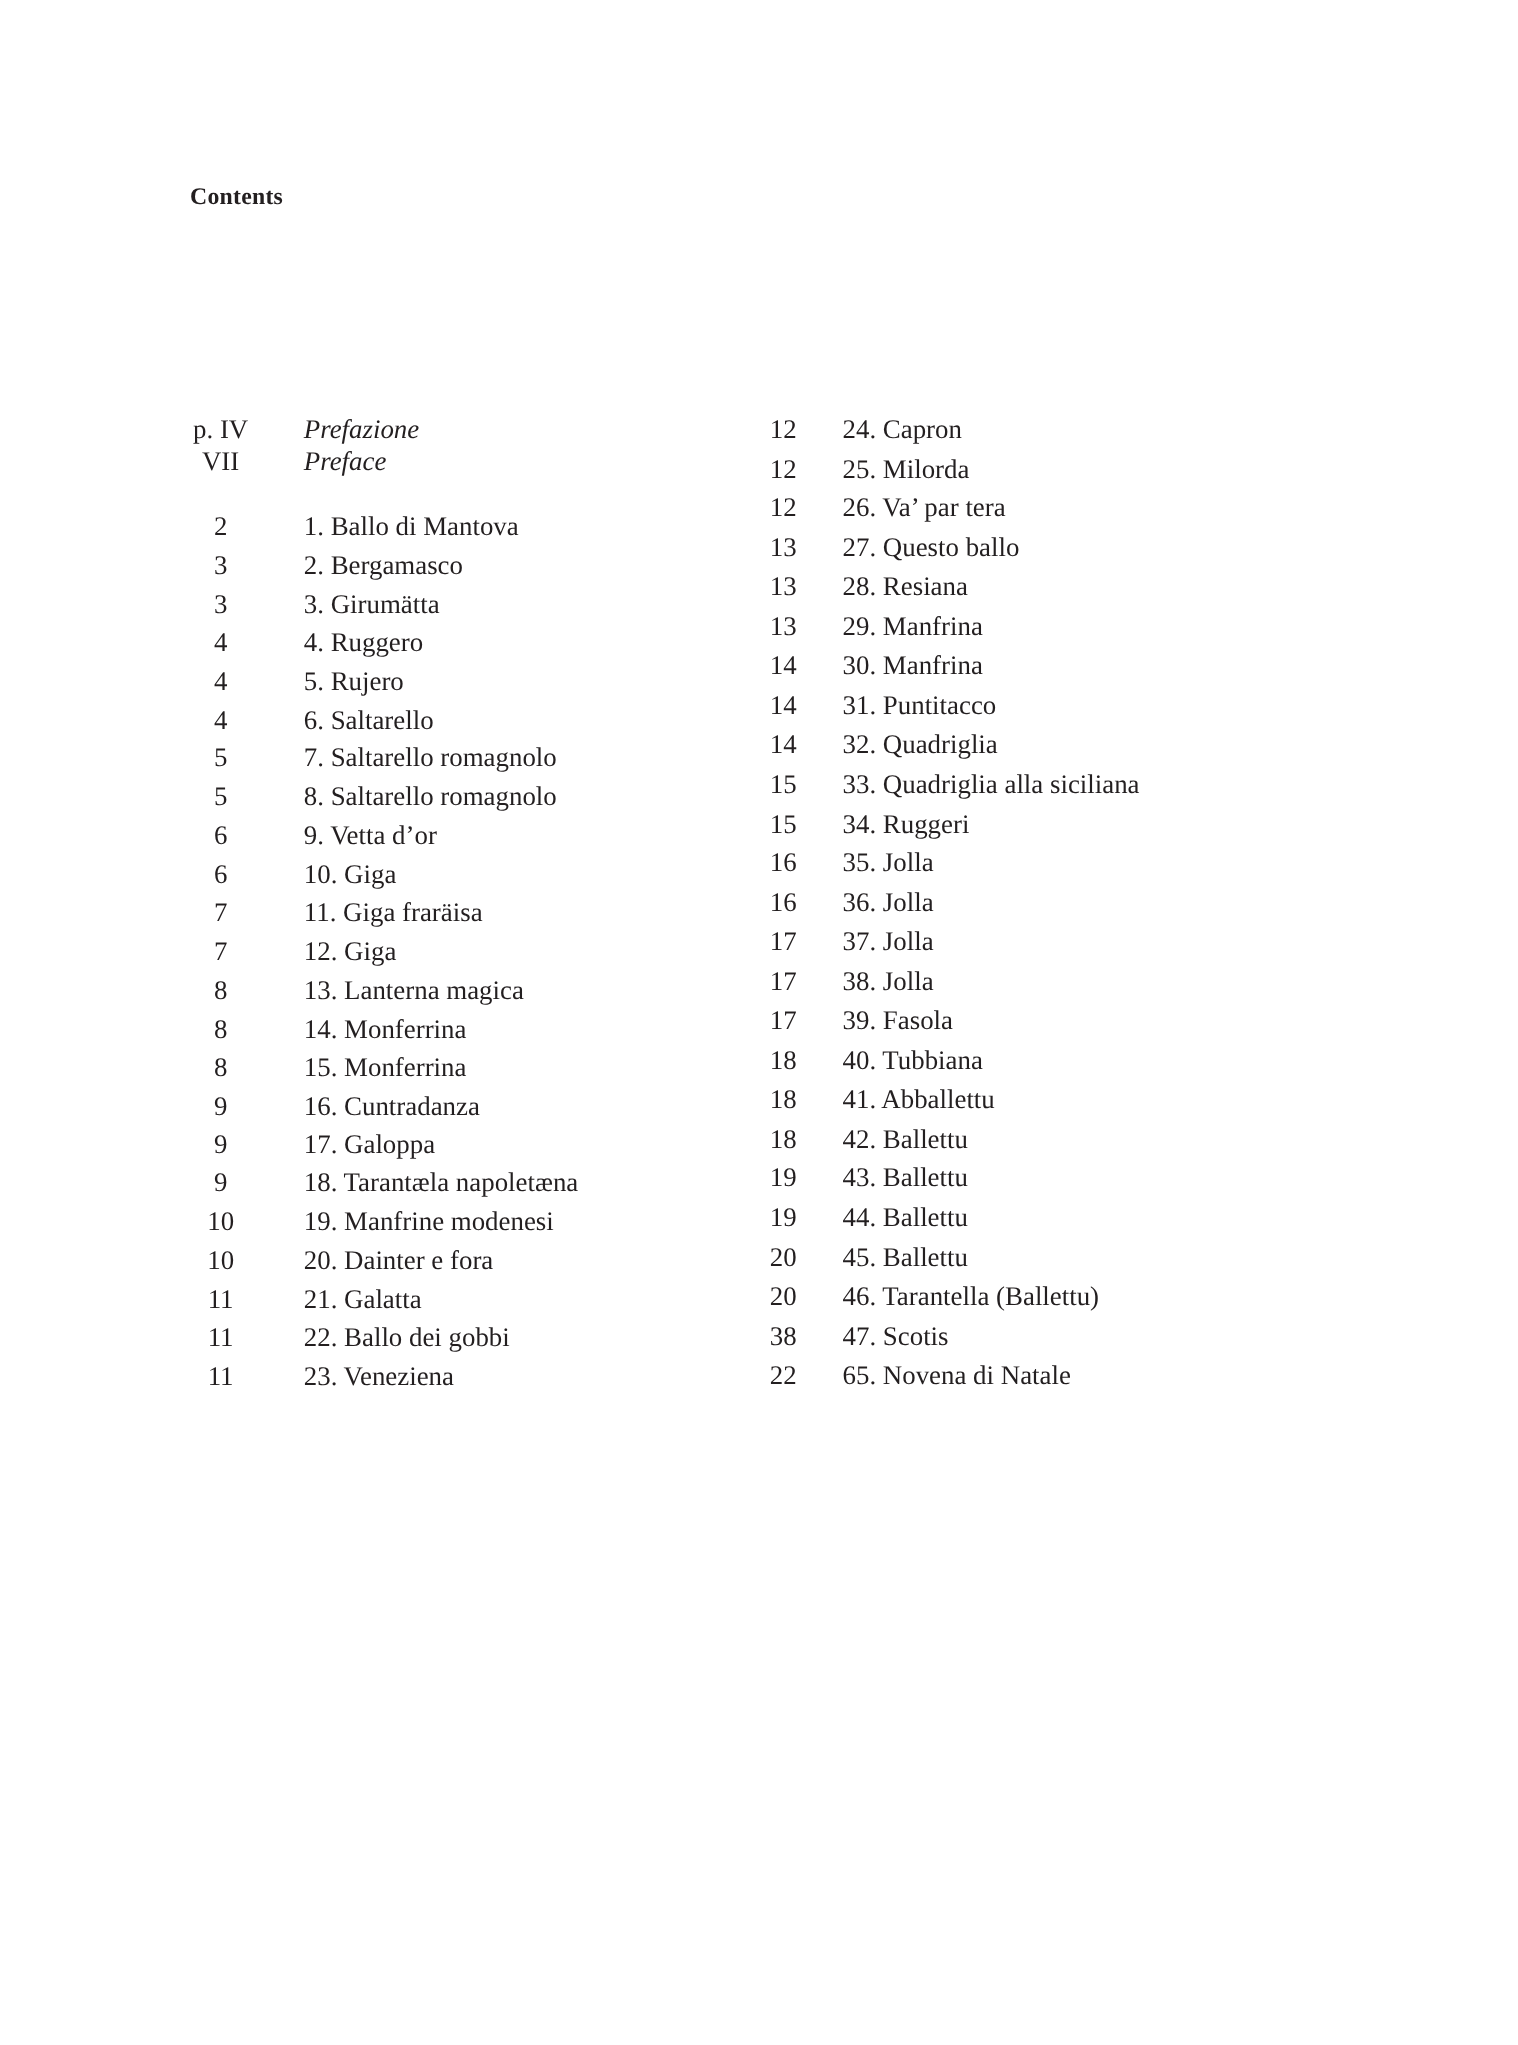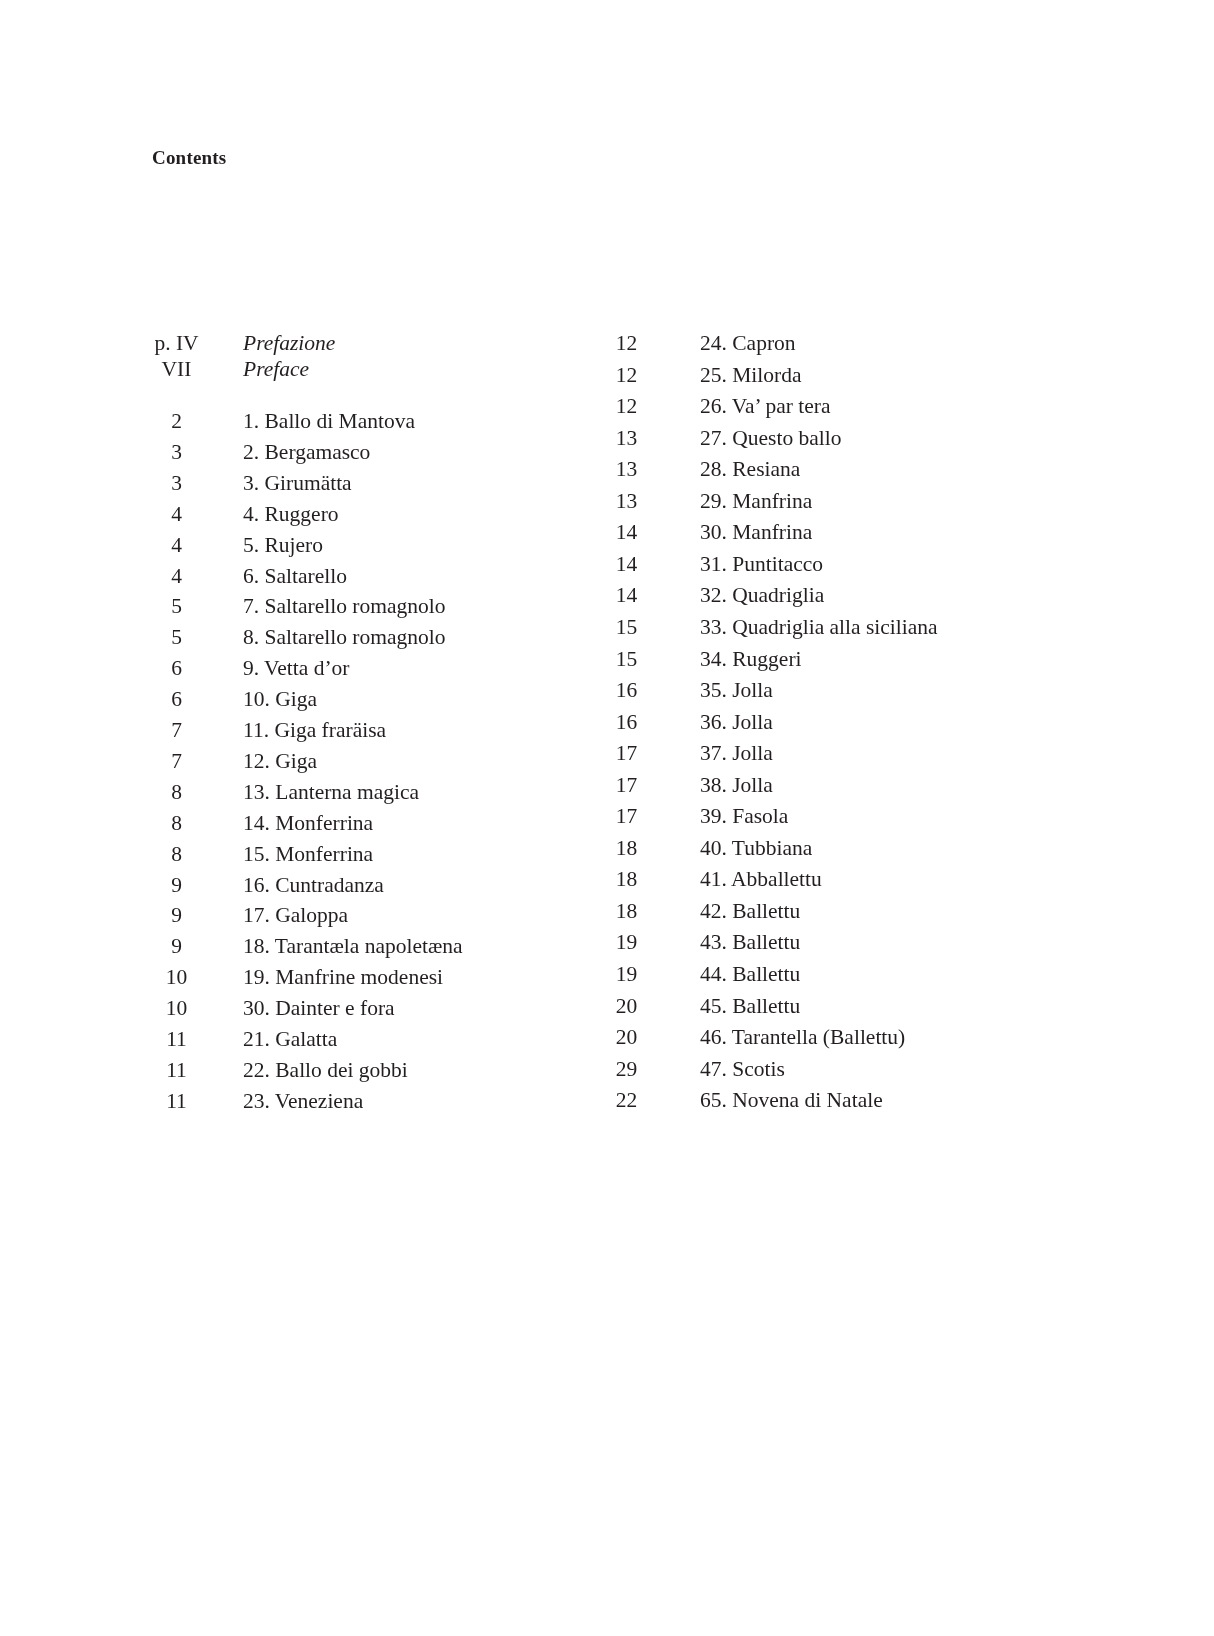--- a/index.html
+++ b/index.html
@@ -45,21 +45,21 @@
   .italic { font-style: italic; }
 
   
   #col-left { left: 0; top: 0; }
   #col-left .pg { left: 140px; width: 73px; }
   #col-left .ttl { left: 243px; }
 
   
   #col-right { left: 0; top: 0; }
   #col-right .pg { left: 600px; width: 53px; }
-  #col-right .ttl { left: 700px; }
+  #col-right .ttl { left: 674px; }
 </style>
 </head>
 <body>
 
 <h1 class="heading">Contents</h1>
 
 <div class="col" id="col-left">
     <div class="row" style="top: 328px;">
       <span class="pg">p. IV</span>
       <span class="ttl italic">Prefazione</span>
@@ -139,21 +139,21 @@
     <div class="row" style="top: 931.3px;">
       <span class="pg">9</span>
       <span class="ttl">18. Tarantæla napoletæna</span>
     </div>
     <div class="row" style="top: 962.2px;">
       <span class="pg">10</span>
       <span class="ttl">19. Manfrine modenesi</span>
     </div>
     <div class="row" style="top: 993.1px;">
       <span class="pg">10</span>
-      <span class="ttl">30. Dainter e fora</span>
+      <span class="ttl">20. Dainter e fora</span>
     </div>
     <div class="row" style="top: 1024px;">
       <span class="pg">11</span>
       <span class="ttl">21. Galatta</span>
     </div>
     <div class="row" style="top: 1054.9px;">
       <span class="pg">11</span>
       <span class="ttl">22. Ballo dei gobbi</span>
     </div>
     <div class="row" style="top: 1085.8px;">
@@ -248,20 +248,20 @@
     </div>
     <div class="row" style="top: 990.55px;">
       <span class="pg">20</span>
       <span class="ttl">45. Ballettu</span>
     </div>
     <div class="row" style="top: 1022.1px;">
       <span class="pg">20</span>
       <span class="ttl">46. Tarantella (Ballettu)</span>
     </div>
     <div class="row" style="top: 1053.65px;">
-      <span class="pg">29</span>
+      <span class="pg">38</span>
       <span class="ttl">47. Scotis</span>
     </div>
     <div class="row" style="top: 1085.2px;">
       <span class="pg">22</span>
       <span class="ttl">65. Novena di Natale</span>
     </div>
   </div>
 
 </body></html>

